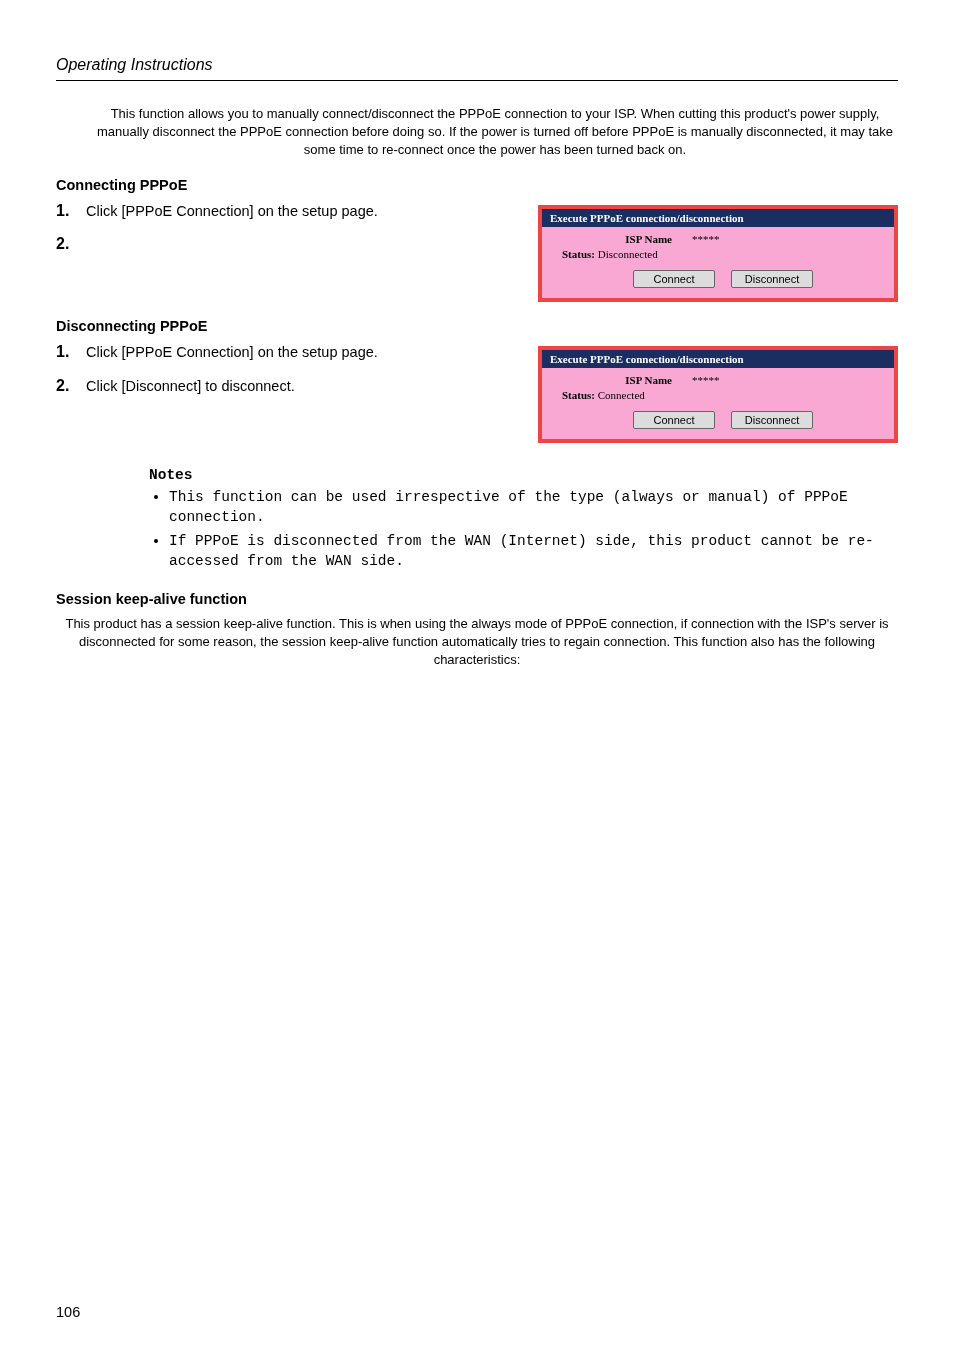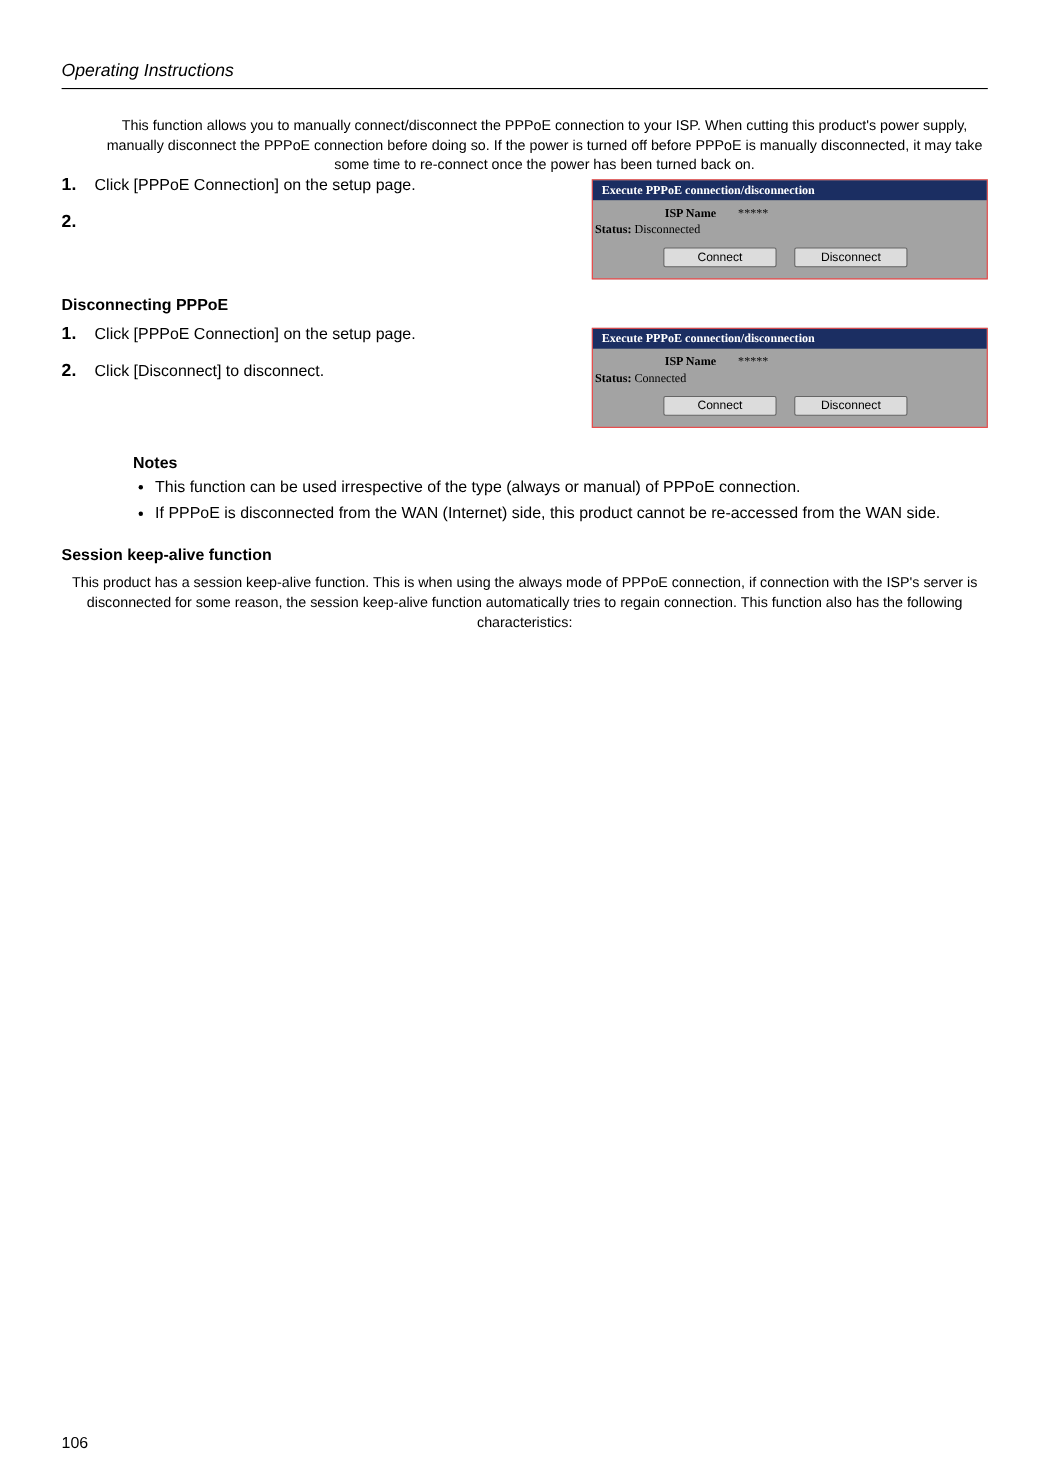--- a/index.html
+++ b/index.html
@@ -73,35 +73,35 @@
   }
   .left-col {
     flex: 1;
   }
   .right-col {
     width: 360px;
     flex-shrink: 0;
   }
 
   .panel-wrap {
-    border: 1px solid #ef4444;
-    background: #a3a3a3;
+    border: 4px solid #ef4444;
+    background: #f9a8d4;
     font-family: "Times New Roman", Times, serif;
     font-size: 11px;
     margin-top: 4px;
   }
   .panel-bar {
     background: #1b2e62;
     color: #fff;
     font-weight: bold;
     padding: 3px 8px;
     font-size: 11px;
   }
   .panel-body {
-    padding: 6px 10px 10px 2px;
+    padding: 6px 10px 10px 20px;
   }
   .panel-row {
     display: flex;
     align-items: center;
     margin-bottom: 3px;
   }
   .panel-label {
     width: 110px;
     text-align: right;
     padding-right: 20px;
@@ -119,21 +119,21 @@
     gap: 16px;
     justify-content: center;
     margin-top: 10px;
   }
   .panel-buttons button {
     font-family: Arial, sans-serif;
     font-size: 11px;
     border: 1px solid #666;
     background: #dcdcdc;
     padding: 2px 0;
-    width: 103px;
+    width: 82px;
     border-radius: 2px;
     cursor: pointer;
   }
 
   .notes-head {
     font-weight: bold;
     font-size: 14.5px;
     margin-top: 20px;
     margin-bottom: 4px;
   }
@@ -158,20 +158,21 @@
 </head>
 <body>
 
 <div class="page">
   <div class="header-line">Operating Instructions</div>
   <hr class="hr">
 
 
   <div class="indent1 body-text">This function allows you to manually connect/disconnect the PPPoE connection to your ISP. When cutting this product's power supply, manually disconnect the PPPoE connection before doing so. If the power is turned off before PPPoE is manually disconnected, it may take some time to re-connect once the power has been turned back on.</div>
 
+  <div class="sub-head" style="margin-left:0">Connecting PPPoE</div>
 
   <div class="two-col">
     <div class="left-col">
       <ol class="steps indent1">
         <li>
           <span class="step-num">1.</span>
           <span class="step-text">Click [PPPoE Connection] on the setup page.</span>
         </li>
         <li>
           <span class="step-num">2.</span>
@@ -228,21 +229,21 @@
           </div>
           <div class="panel-buttons">
             <button>Connect</button>
             <button>Disconnect</button>
           </div>
         </div>
       </div>
     </div>
   </div>
 
-  <div style="margin-left:65px; margin-top:24px;">
+  <div style="margin-left:93px; margin-top:24px;font-family:Liberation Mono, monospace;">
     <div class="notes-head">Notes</div>
     <ul class="bullets">
       <li>This function can be used irrespective of the type (always or manual) of PPPoE connection.</li>
       <li>If PPPoE is disconnected from the WAN (Internet) side, this product cannot be re-accessed from the WAN side.</li>
     </ul>
   </div>
 
   <div class="sub-head" style="margin-top:20px">Session keep-alive function</div>
   <div class="body-text">This product has a session keep-alive function. This is when using the always mode of PPPoE connection, if connection with the ISP's server is disconnected for some reason, the session keep-alive function automatically tries to regain connection. This function also has the following characteristics:</div>
 

